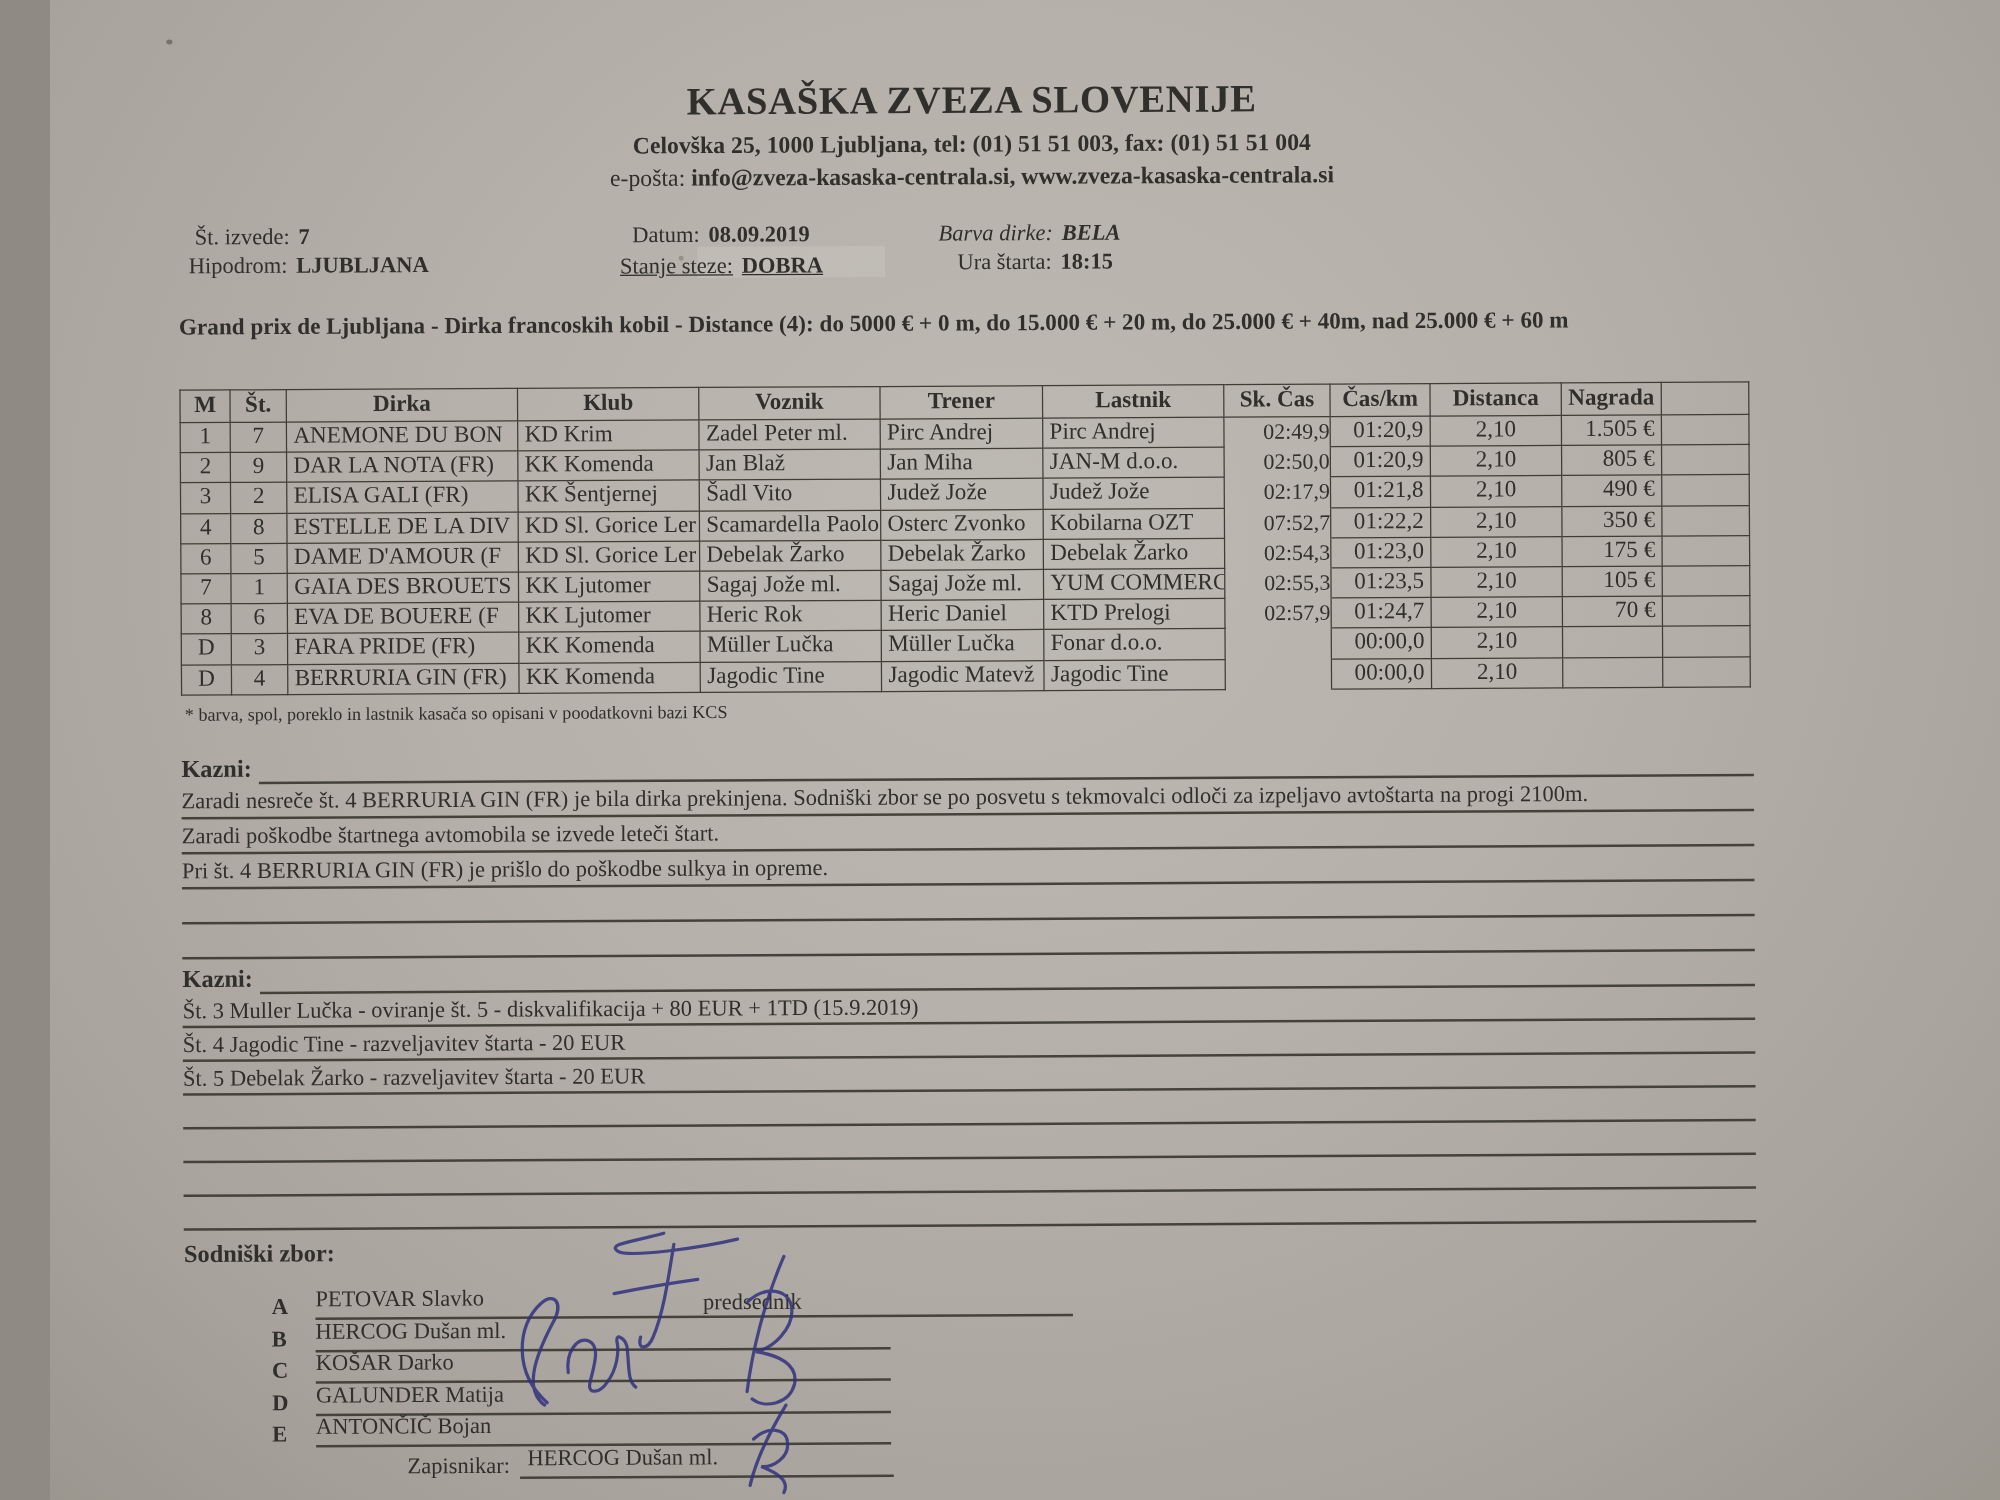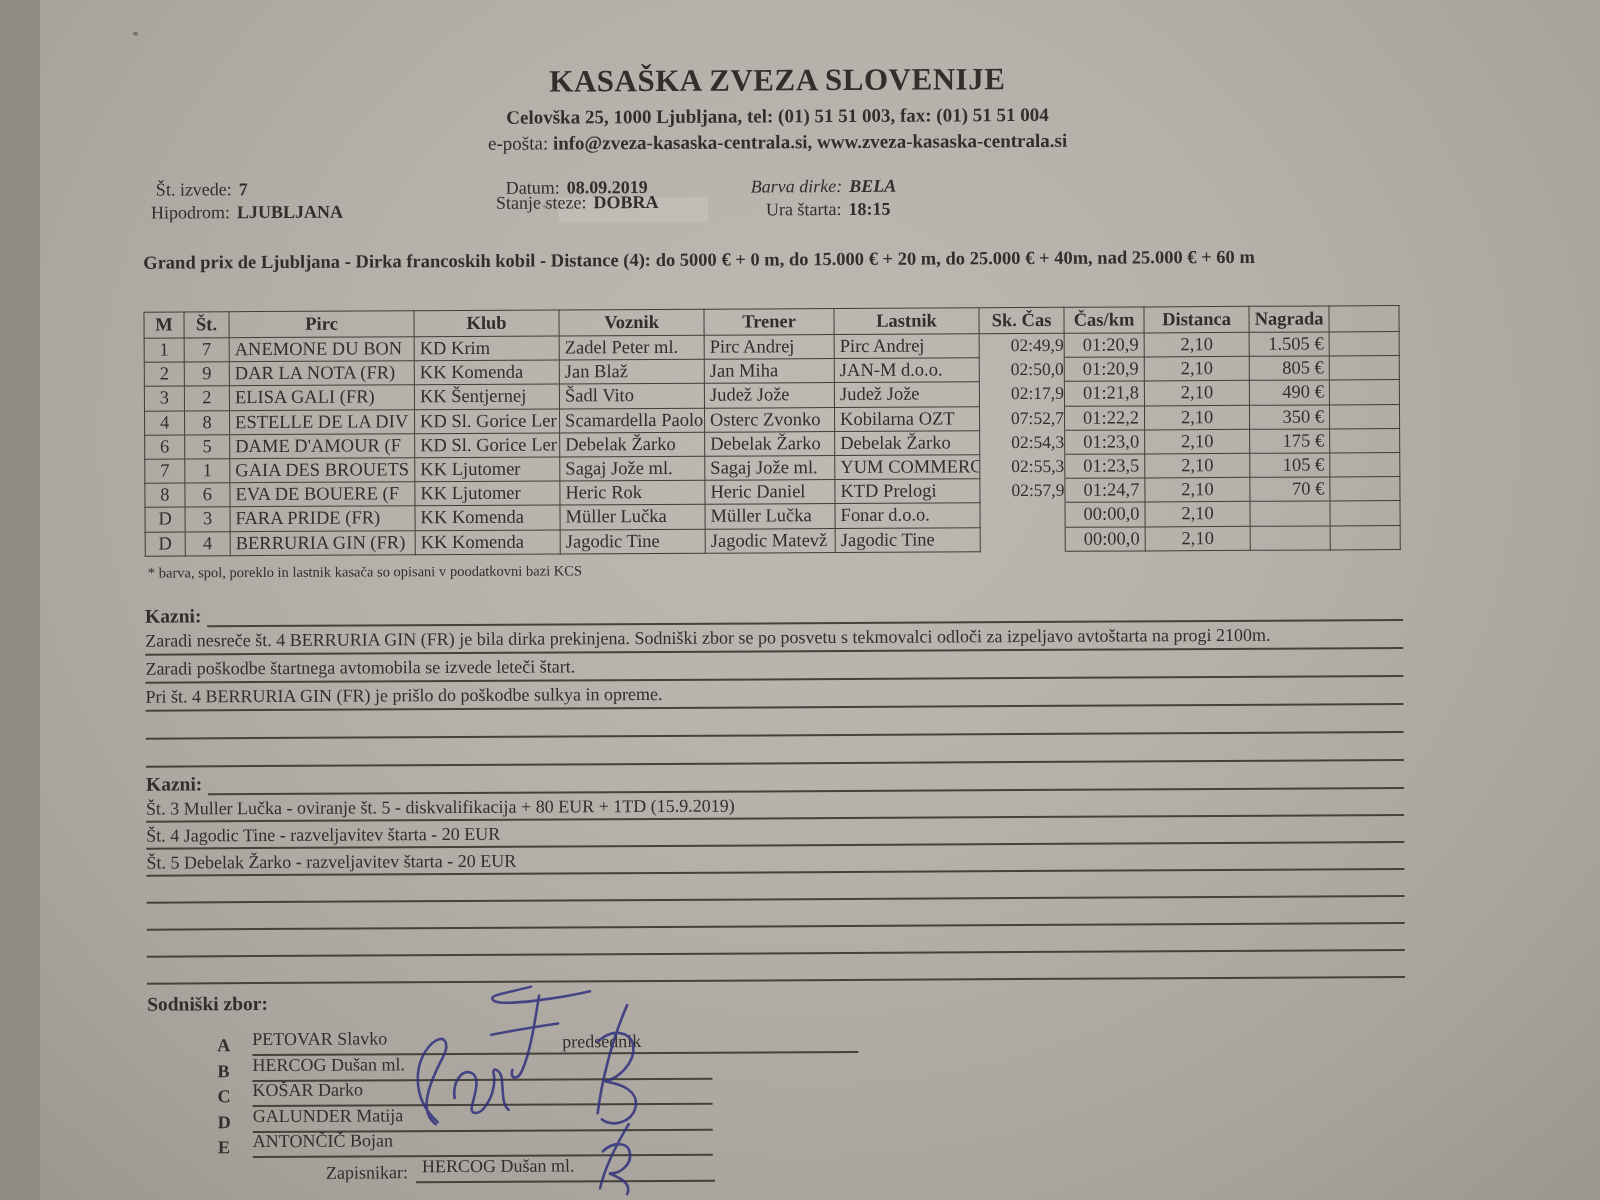--- a/index.html
+++ b/index.html
@@ -89,21 +89,21 @@
     </div>
     <div class="info-item" style="left:468px;top:176px;">
       <span>Datum:</span><span class="val">08.09.2019</span>
     </div>
     <div class="info-item" style="left:713px;top:176px;font-style:italic;">
       <span>Barva dirke:</span><span class="val">BELA</span>
     </div>
     <div class="info-item" style="left:113px;top:199px;">
       <span>Hipodrom:</span><span class="val">LJUBLJANA</span>
     </div>
-    <div class="info-item" style="left:458px;top:191px;">
+    <div class="info-item" style="left:458px;top:201px;text-decoration:underline;">
       <span>Stanje steze:</span><span class="val">DOBRA</span>
     </div>
     <div class="info-item" style="left:728px;top:199px;">
       <span>Ura štarta:</span><span class="val">18:15</span>
     </div>
 
     <div class="race-title">Grand prix de Ljubljana - Dirka francoskih kobil - Distance (4): do 5000 € + 0 m, do 15.000 € + 20 m, do 25.000 € + 40m, nad 25.000 € + 60 m</div>
 
     <div class="results-table">
       <table>
@@ -118,21 +118,21 @@
             <col style="width:85px">
           <col style="width:80px">
             <col style="width:105px">
             <col style="width:80px">
             <col style="width:70px">
         </colgroup>
         <thead>
           <tr>
               <th>M</th>
               <th>Št.</th>
-              <th>Pirc</th>
+              <th>Dirka</th>
               <th>Klub</th>
               <th>Voznik</th>
               <th>Trener</th>
               <th>Lastnik</th>
               <th>Sk. Čas</th>
               <th>Čas/km</th>
               <th>Distanca</th>
               <th>Nagrada</th>
               <th></th>
             </tr>

